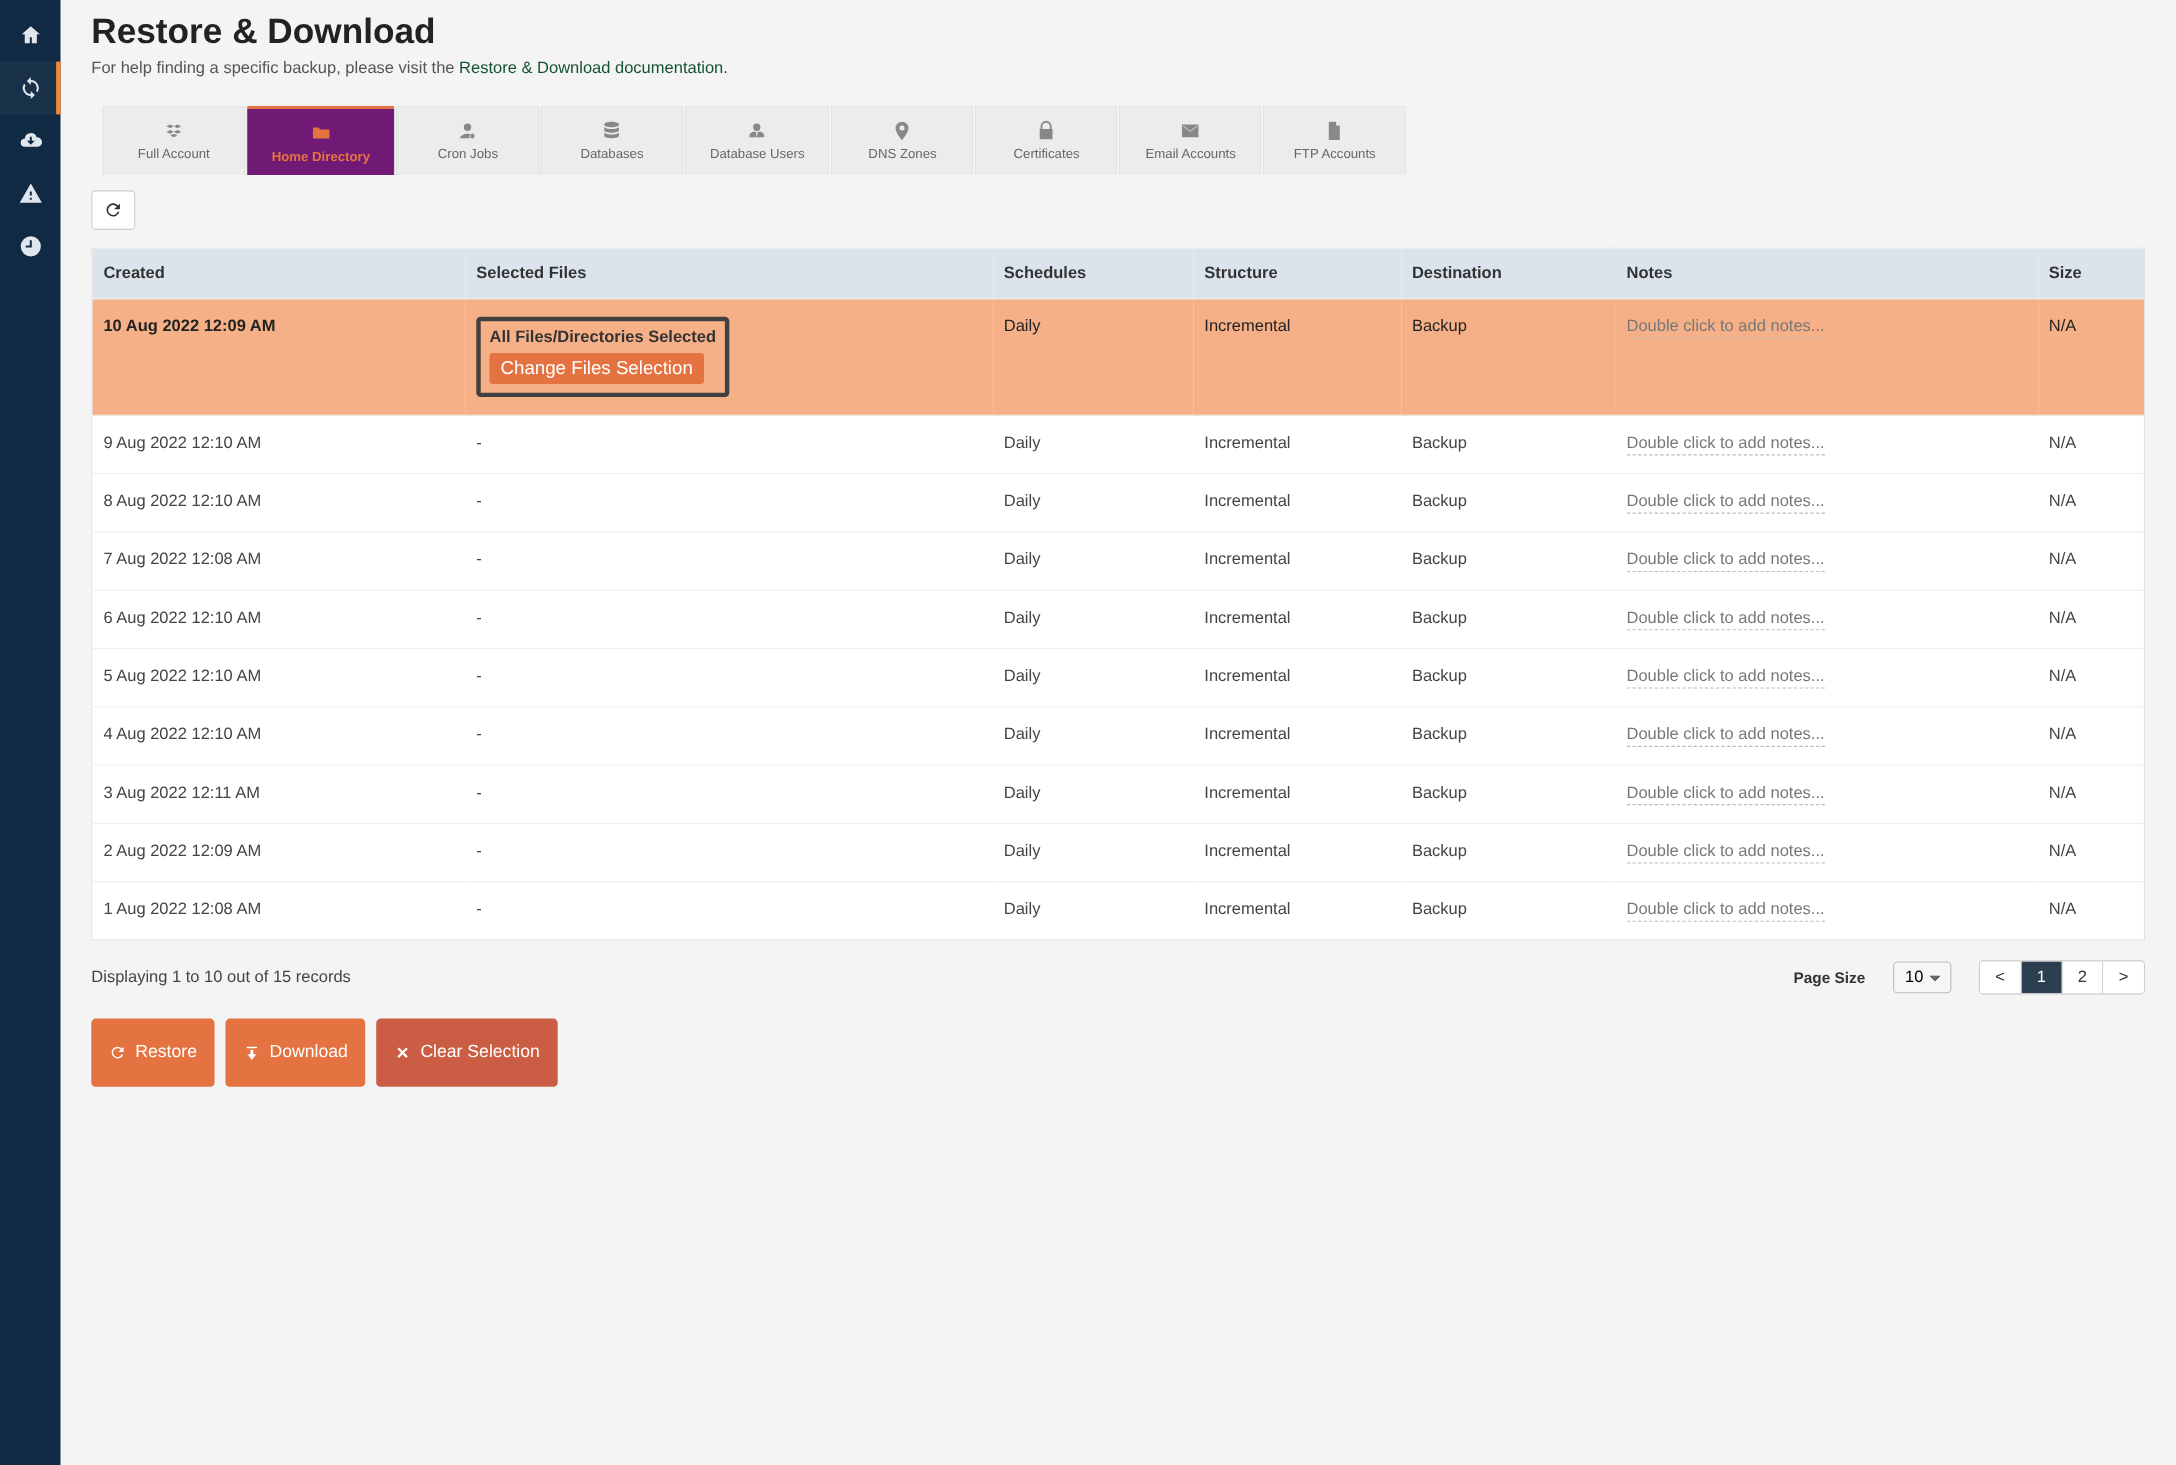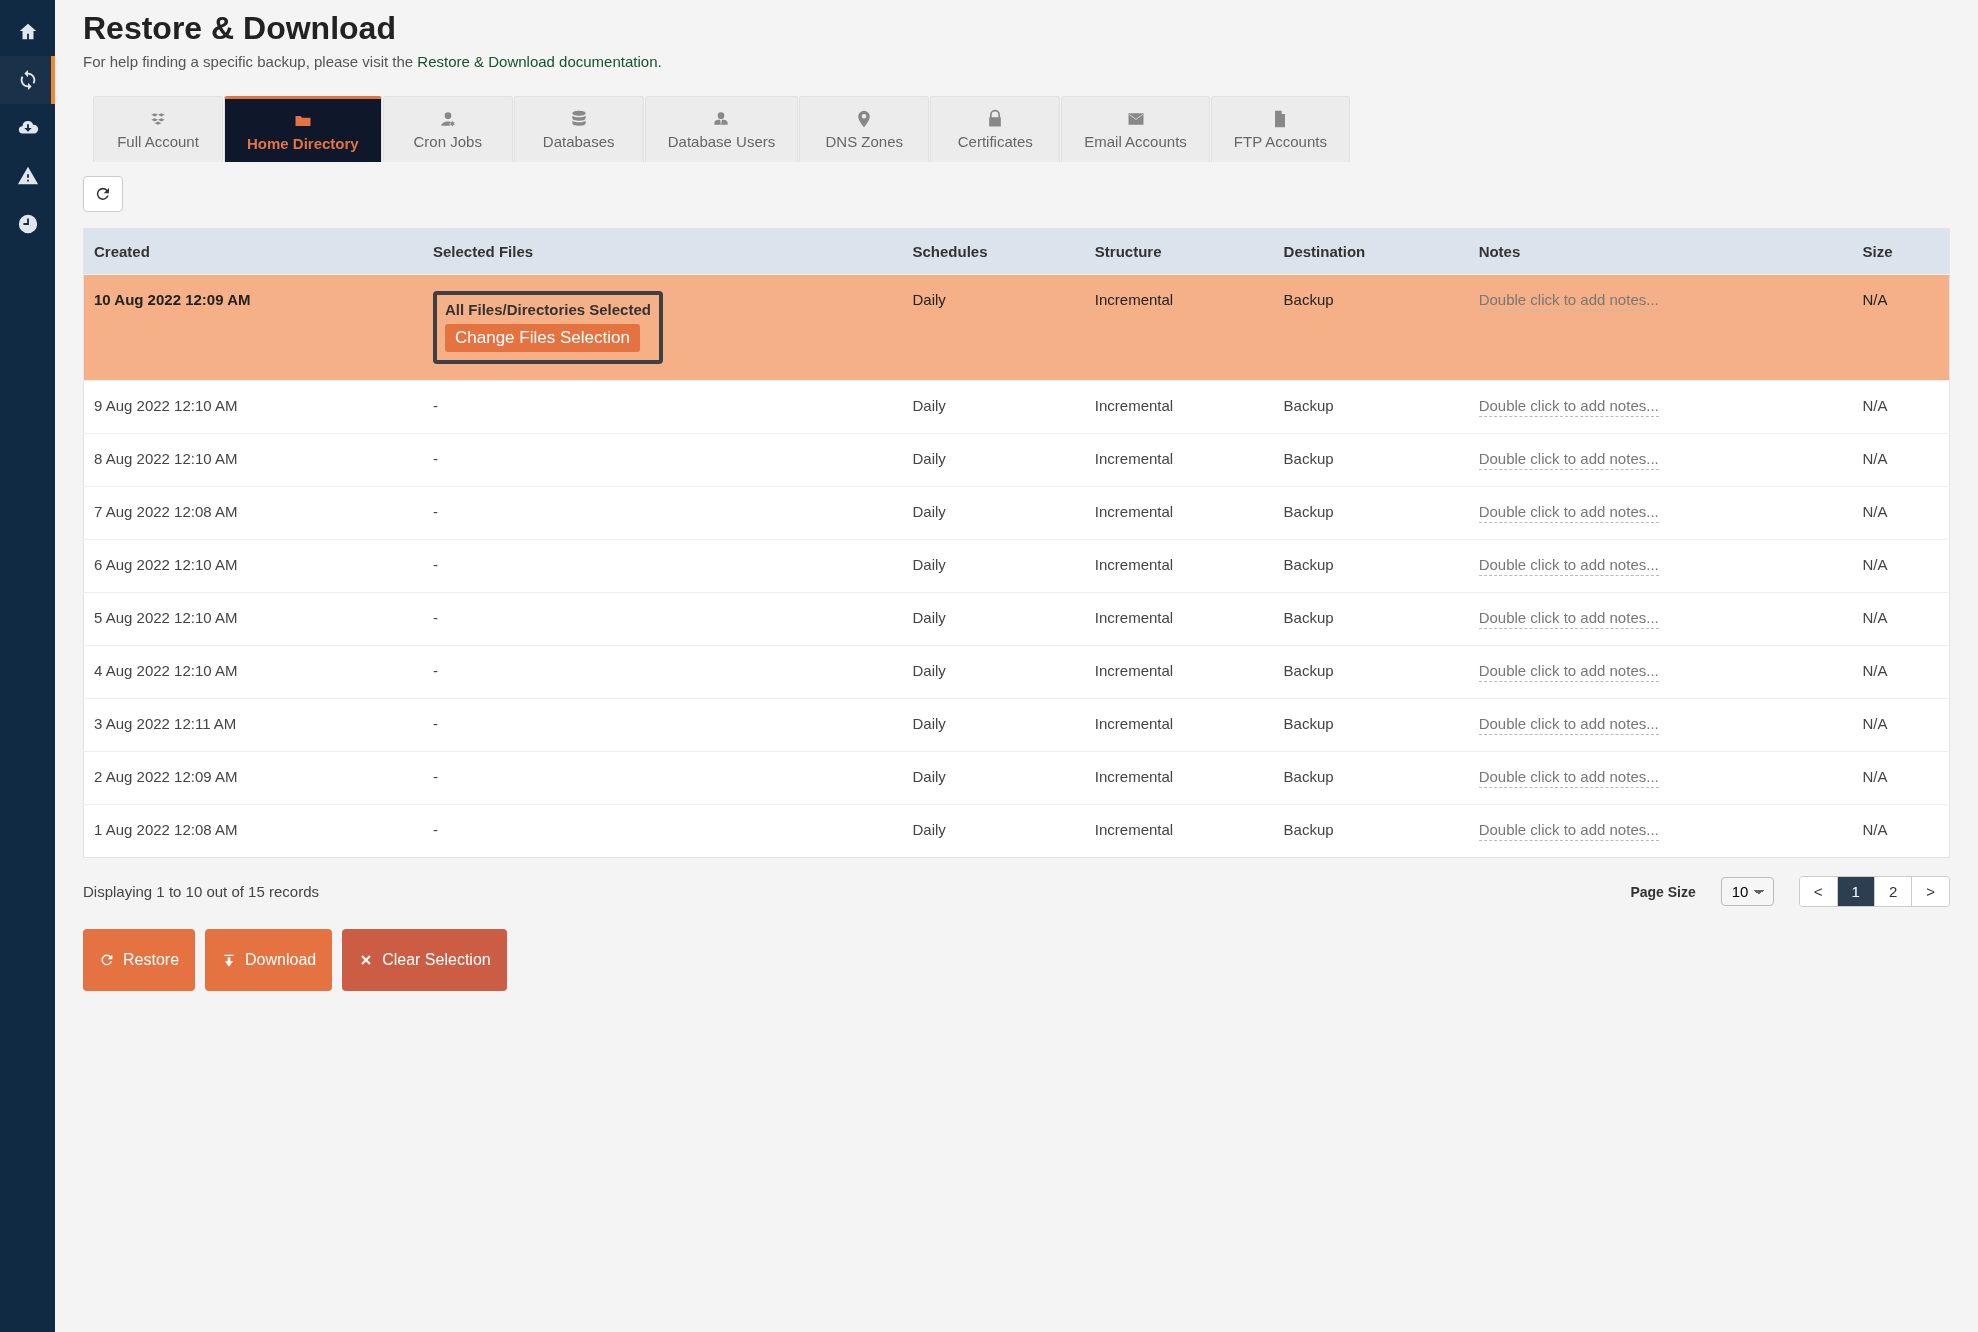--- a/index.html
+++ b/index.html
@@ -54,28 +54,28 @@
     gap:1px;
     margin-left:10px;
   }
   .tab {
     background:#ececec;
     border:1px solid #e0e0e0;
     border-bottom:none;
     padding: 12px 22px 10px 22px;
     text-align:center;
     color:#666;
-    font-size:15px;
+    font-size:12px;
     cursor:pointer;
     min-width:130px;
     border-radius: 3px 3px 0 0;
   }
   .tab svg { width:20px; height:20px; fill:#888; display:block; margin:0 auto 4px auto;}
   .tab.active {
-    background:#0f172a;
+    background:#701a75;
     border-top: 3px solid #e57341;
     color:#e57341;
     font-weight:600;
   }
   .tab.active svg { fill:#e57341; }
   .panel { background:transparent; padding: 14px 0 0 0;}
   .refresh-btn {
     background:#fff;
     border:1px solid #ccc;
     border-radius:4px;

